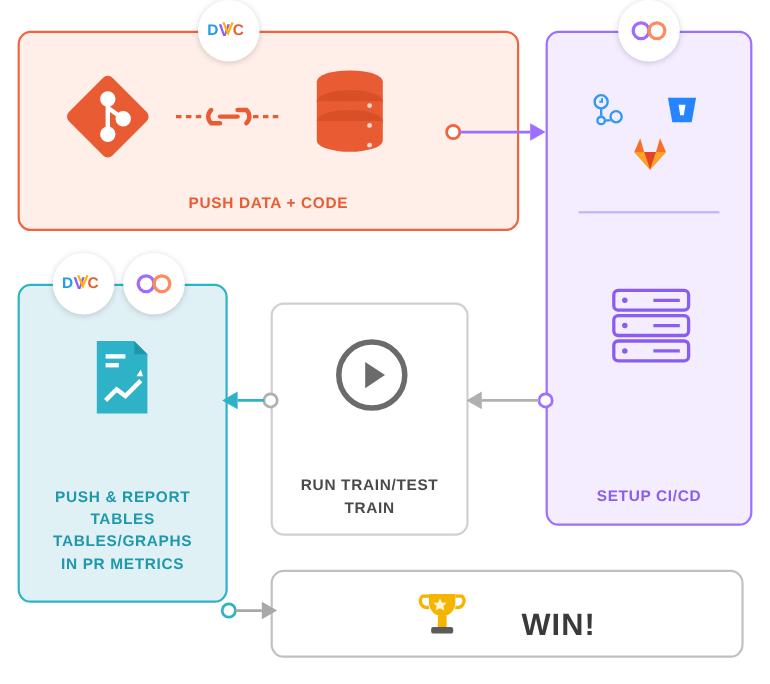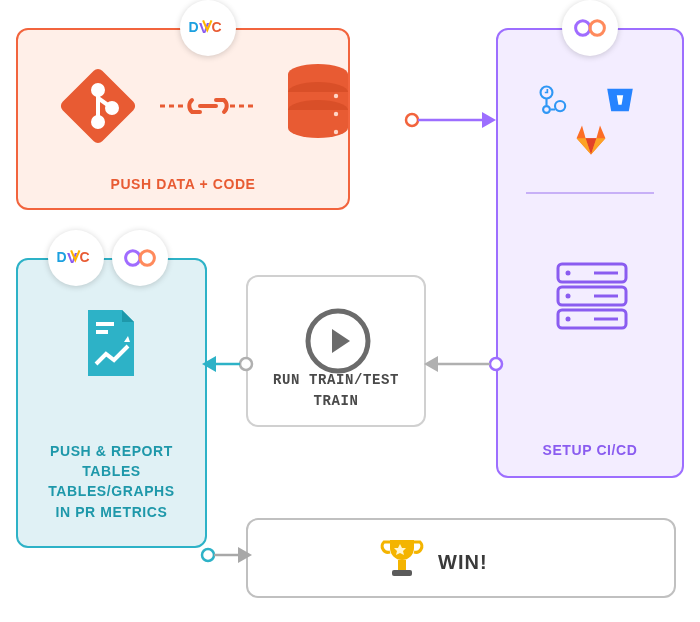--- a/index.html
+++ b/index.html
@@ -10,42 +10,41 @@
     background: #fff;
     position: relative;
   }
   .box {
     position: absolute;
     border-radius: 12px;
     border: 2px solid;
   }
   
   .box-orange {
-    left: 16px; top: 28px; width: 334px; height: 182px;
+    left: 16px; top: 28px; width: 456px; height: 182px;
     background: #ffefe8;
     border-color: #f2643d;
   }
   
   .box-purple {
     right: 16px; top: 28px; width: 188px; height: 450px;
     background: #f3edff;
     border-color: #9d6eff;
   }
   
   .box-teal {
     left: 16px; top: 258px; width: 191px; height: 290px;
     background: #e0f1f5;
     border-color: #2db2c7;
   }
   
   .box-white {
-    left: 246px; top: 275px; width: 180px; height: 152px;
+    left: 246px; top: 275px; width: 180px; height: 212px;
     background: #fff;
     border-color: #d0d0d0;
-    font-family: Liberation Mono, monospace;
   }
   
   .box-win {
     left: 246px; top: 518px; width: 430px; height: 80px;
     background: #fff;
     border-color: #c0c0c0;
   }
   .badge {
     position: absolute;
     width: 56px; height: 56px;
@@ -60,21 +59,21 @@
     font-size: 14px;
     font-weight: 700;
     letter-spacing: 0.6px;
     text-align: center;
     line-height: 1.45;
   }
   .orange-caption { color: #e85b33; }
   .purple-caption { color: #8a5cf0; }
   .teal-caption   { color: #1e98aa; }
   .gray-caption   { color: #4a4a4a; }
-  .win-caption    { color: #3a3a3a; font-size: 20px; letter-spacing: 1px; }
+  .win-caption    { color: #3a3a3a; font-size: 28px; letter-spacing: 1px; margin-left: 36px; }
   
   .connector {
     position: absolute;
     z-index: 3;
   }
 </style>
 </head>
 <body>
 
 <div class="box box-orange">

